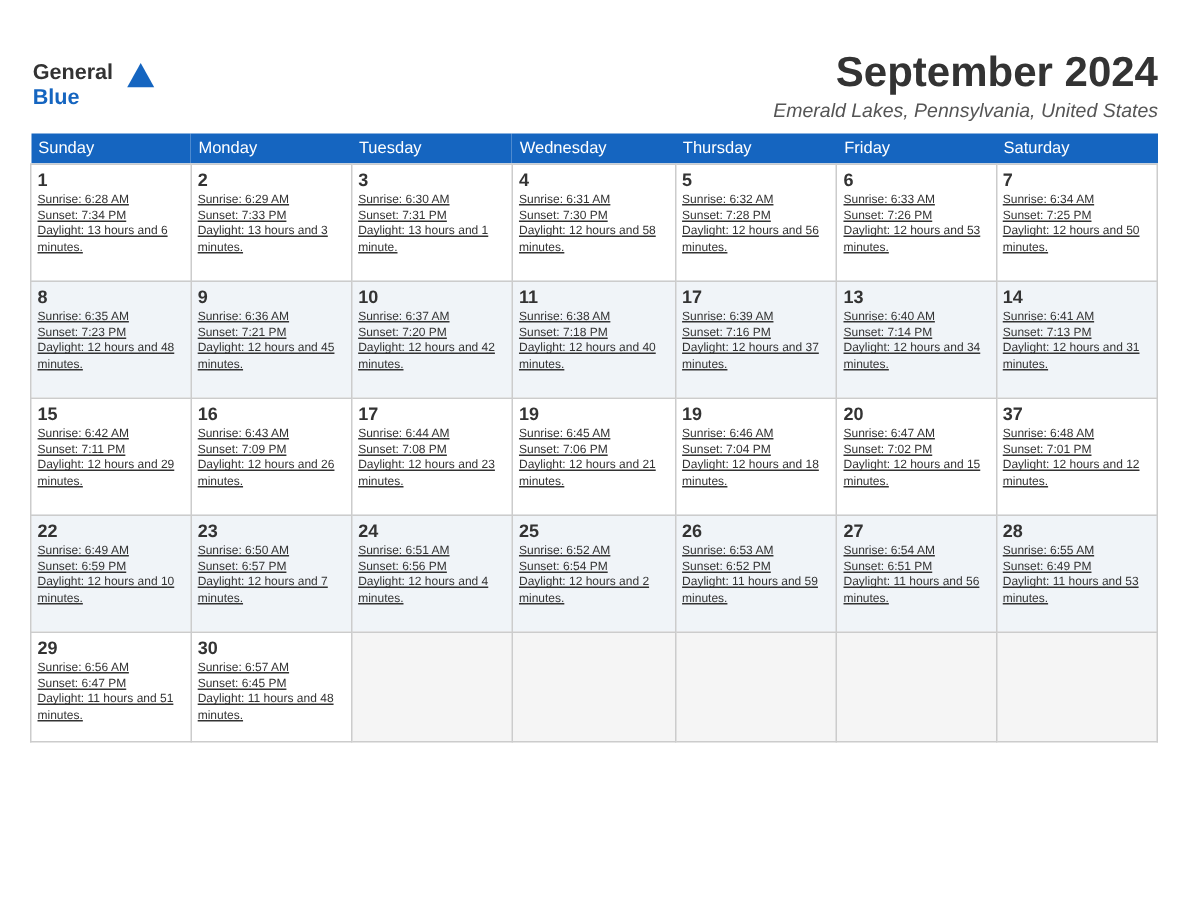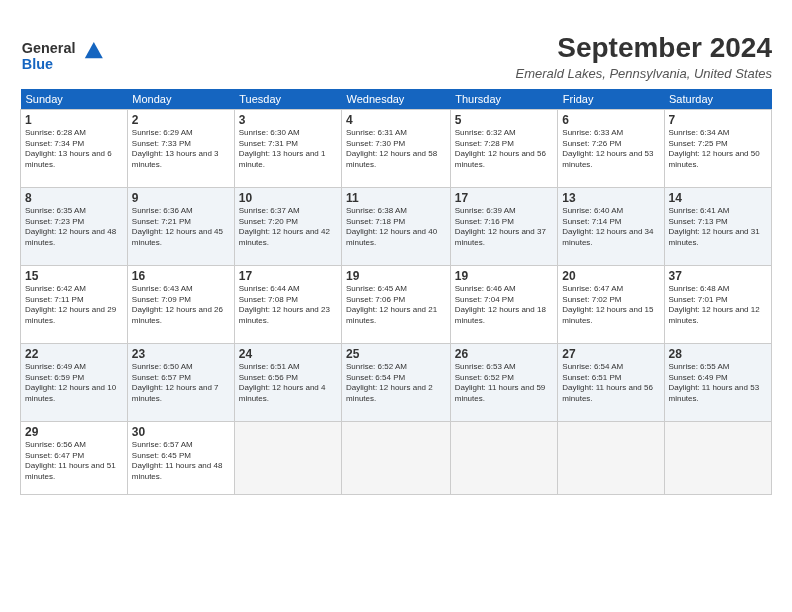--- a/index.html
+++ b/index.html
@@ -72,20 +72,21 @@
       font-size: 12px;
       font-weight: bold;
       color: #333;
       display: block;
       margin-bottom: 1px;
     }
     .day-info {
       font-size: 8px;
       color: #333;
       line-height: 1.35;
+      text-decoration: underline;
     }
     .empty-cell {
       background-color: #f5f5f5 !important;
     }
     .last-row td {
       height: 73px;
     }
     
     .logo-svg {
       width: 90px;

